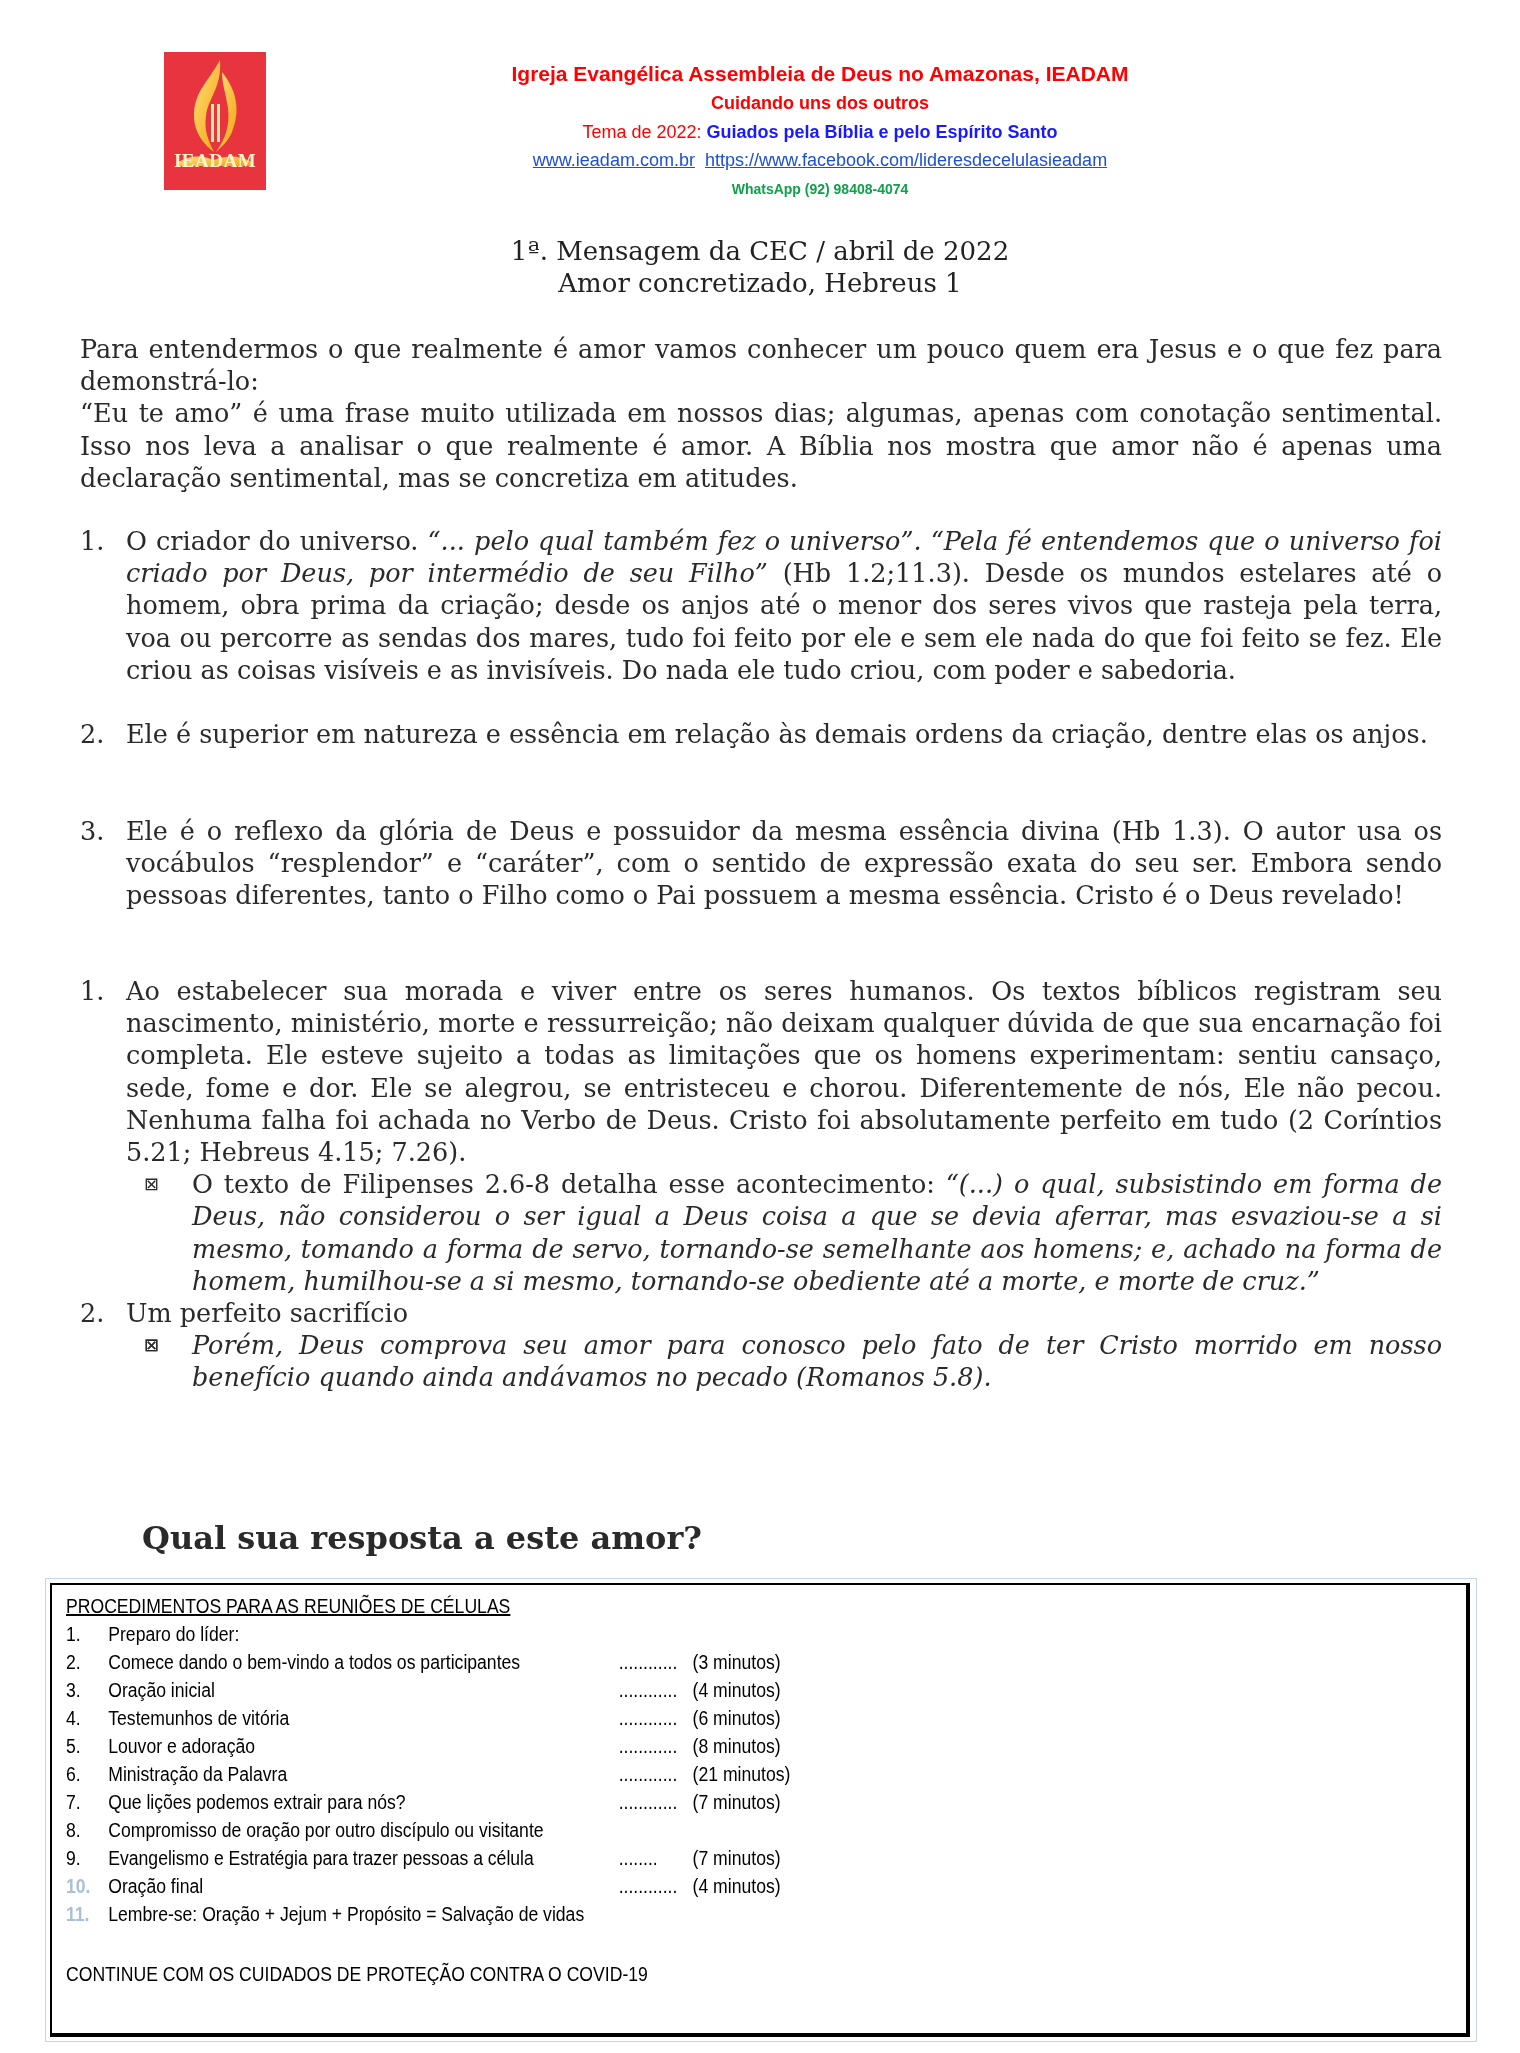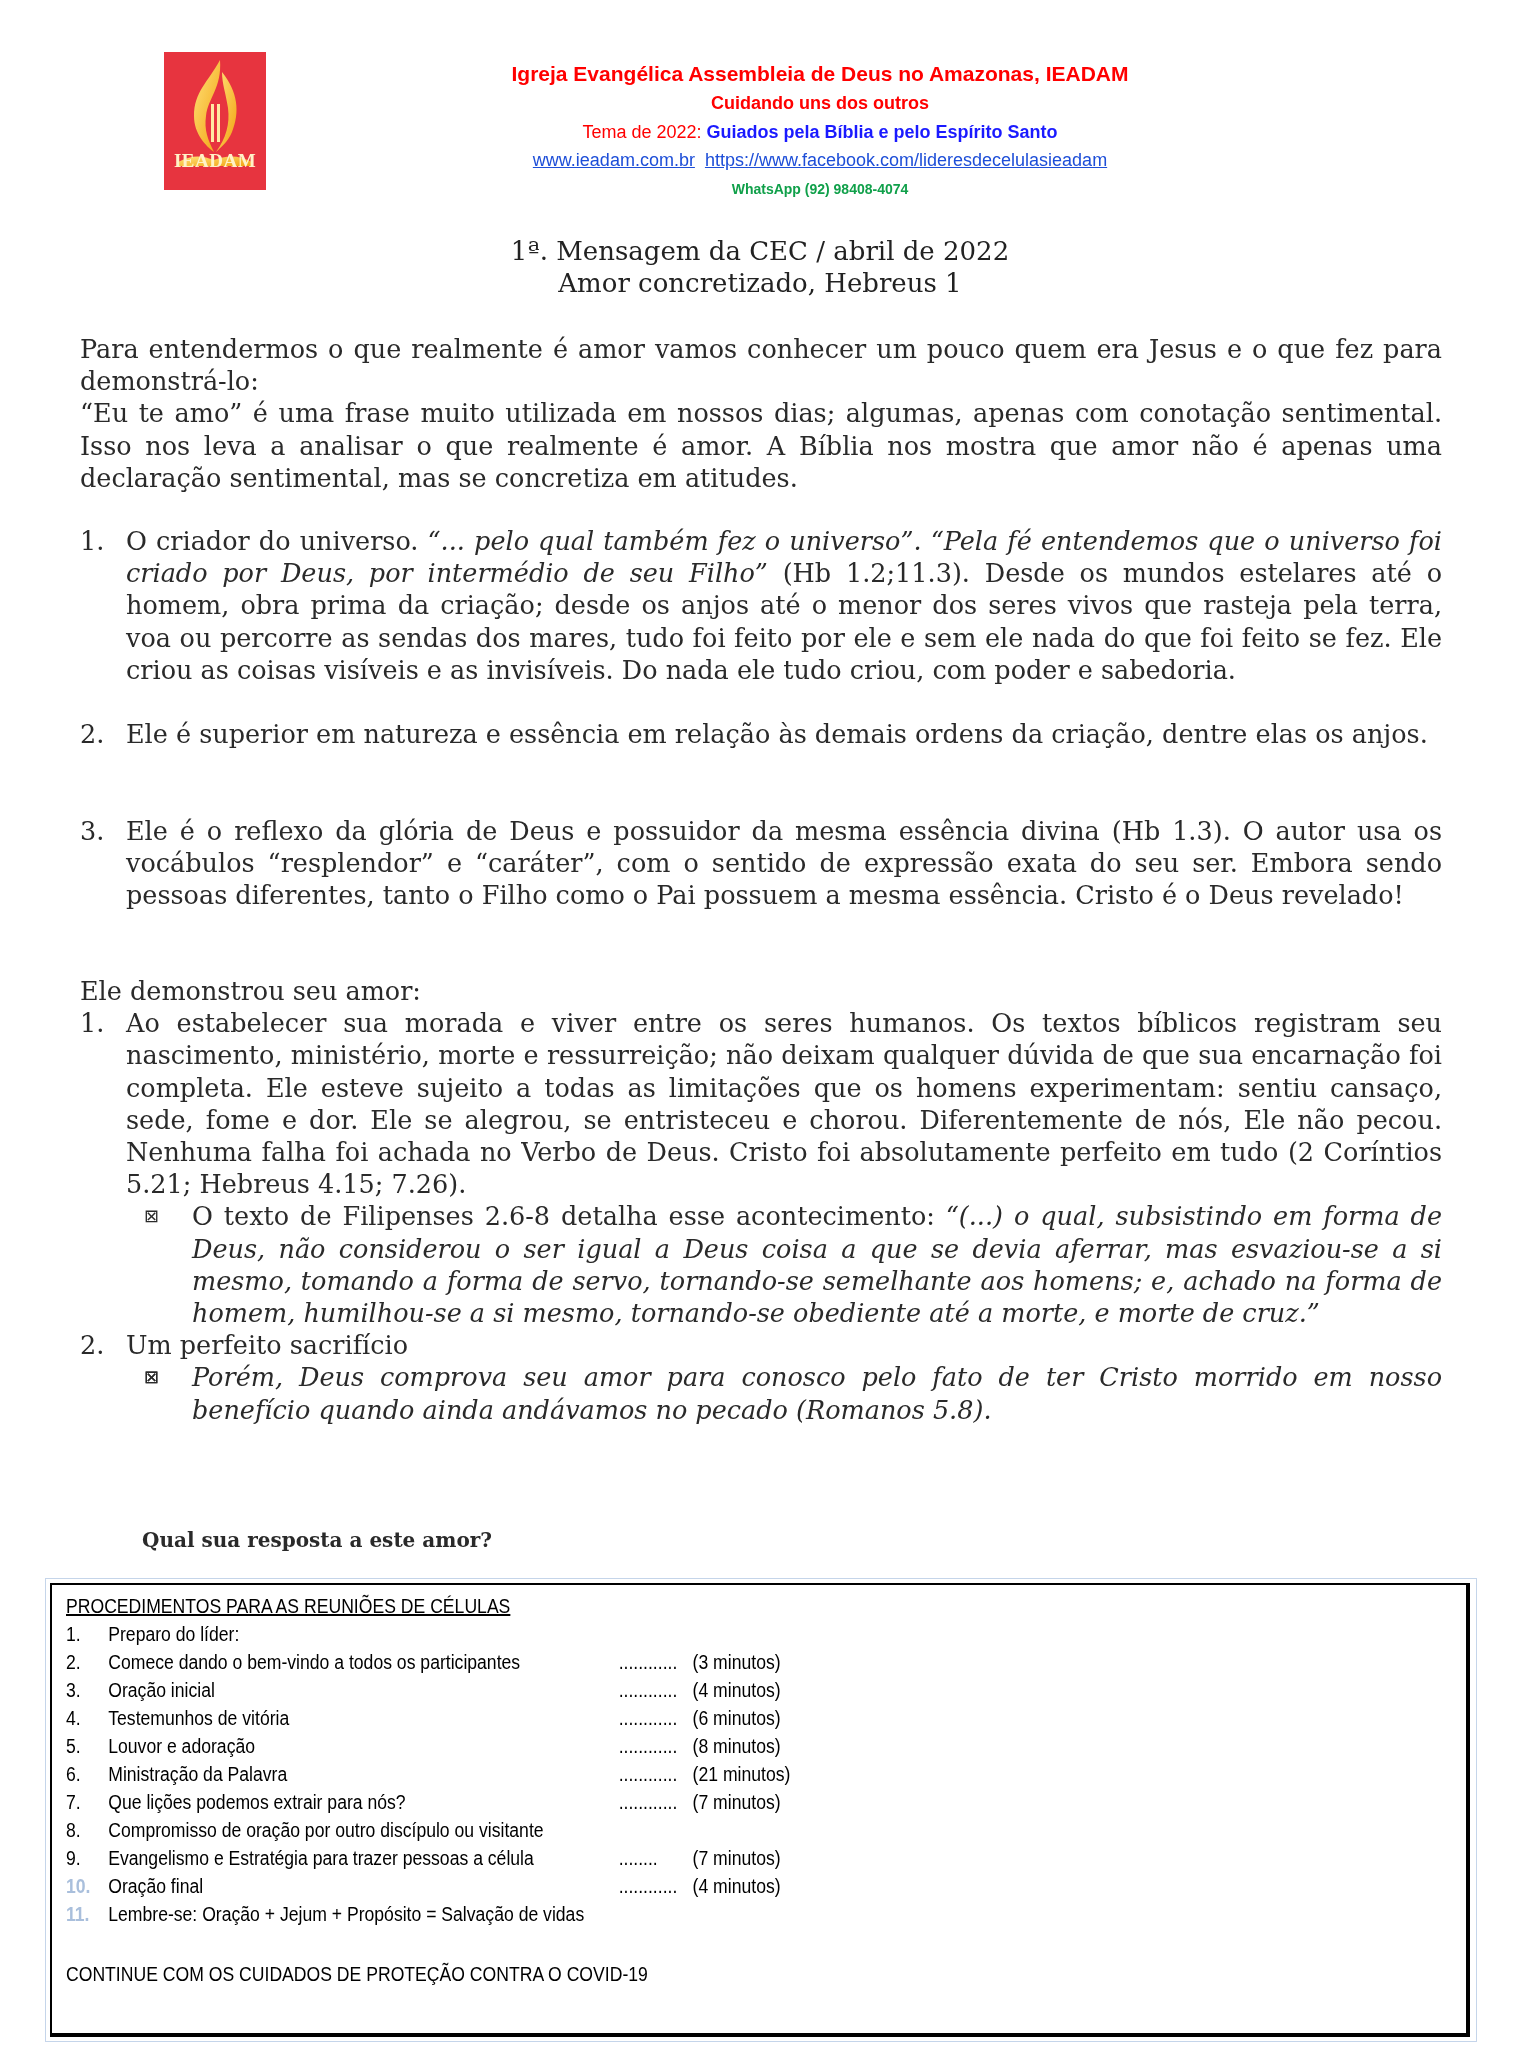--- a/index.html
+++ b/index.html
@@ -25,21 +25,21 @@
   .title-1 { top: 235px; }
   .title-2 { top: 267px; }
 
   .body { position: absolute; left: 80px; width: 1362px; font-size: 25.5px; line-height: 32.2px; color: #2a2a2a; }
   .para { text-align: justify; margin: 0; }
   .item { position: relative; padding-left: 46px; text-align: justify; margin: 0; }
   .item .num { position: absolute; left: 0; top: 0; }
   .sub { position: relative; padding-left: 112px; text-align: justify; margin: 0; }
   .sub .bullet { position: absolute; left: 64px; top: 0; font-family: "DejaVu Sans", sans-serif; font-size: 18px; }
   em { font-style: italic; }
-  .strong-q { font-weight: bold; font-size: 20px; }
+  .strong-q { font-weight: bold; font-size: 32px; }
 
   .frame { position: absolute; left: 45px; top: 1578px; width: 1430px; height: 462px; border: 1px solid #c5d5ea; }
   .box { position: absolute; left: 50px; top: 1583px; width: 1414px; height: 448px; border: 2px solid #000;
          border-right-width: 4px; border-bottom-width: 4px; font-family: "Liberation Sans", sans-serif;
          font-size: 20px; color: #000; }
   .box-title { position: absolute; left: 14px; top: 10px; text-decoration: underline; transform: scaleX(0.88); transform-origin: left; }
   .proc-row { position: absolute; left: 14px; height: 28px; white-space: nowrap; transform: scaleX(0.88); transform-origin: left; }
   .proc-num { position: absolute; left: 0; }
   .proc-num.faded { color: #a9bfdc; font-weight: bold; }
   .proc-label { position: absolute; left: 48px; }
@@ -91,21 +91,20 @@
 
 <div class="body" style="top:718px;">
   <p class="item"><span class="num">2.</span><span>Ele é superior em natureza e essência em relação às demais ordens da criação, dentre elas os anjos.</span></p>
 </div>
 
 <div class="body" style="top:815px;">
   <p class="item"><span class="num">3.</span><span>Ele é o reflexo da glória de Deus e possuidor da mesma essência divina (Hb 1.3). O autor usa os vocábulos “resplendor” e “caráter”, com o sentido de expressão exata do seu ser. Embora sendo pessoas diferentes, tanto o Filho como o Pai possuem a mesma essência. Cristo é o Deus revelado!</span></p>
 </div>
 
 <div class="body" style="top:975px;">
-  <p class="para">Ele demonstrou seu amor:</p>
   <p class="item"><span class="num">1.</span><span>Ao estabelecer sua morada e viver entre os seres humanos. Os textos bíblicos registram seu nascimento, ministério, morte e ressurreição; não deixam qualquer dúvida de que sua encarnação foi completa. Ele esteve sujeito a todas as limitações que os homens experimentam: sentiu cansaço, sede, fome e dor. Ele se alegrou, se entristeceu e chorou. Diferentemente de nós, Ele não pecou. Nenhuma falha foi achada no Verbo de Deus. Cristo foi absolutamente perfeito em tudo (2 Coríntios 5.21; Hebreus 4.15; 7.26).</span></p>
   <p class="sub"><span class="bullet">⊠</span><span>O texto de Filipenses 2.6-8 detalha esse acontecimento: </span><em>“(...) o qual, subsistindo em forma de Deus, não considerou o ser igual a Deus coisa a que se devia aferrar, mas esvaziou-se a si mesmo, tomando a forma de servo, tornando-se semelhante aos homens; e, achado na forma de homem, humilhou-se a si mesmo, tornando-se obediente até a morte, e morte de cruz.”</em></p>
   <p class="item"><span class="num">2.</span><span>Um perfeito sacrifício</span></p>
   <p class="sub"><span class="bullet">⊠</span></p>
   <p class="sub"><span class="bullet">⊠</span><em>Porém, Deus comprova seu amor para conosco pelo fato de ter Cristo morrido em nosso benefício quando ainda andávamos no pecado (Romanos 5.8).</em></p>
 </div>
 
 <div class="body" style="top:1522px; left:142px;">
   <span class="strong-q">Qual sua resposta a este amor?</span>
 </div>

